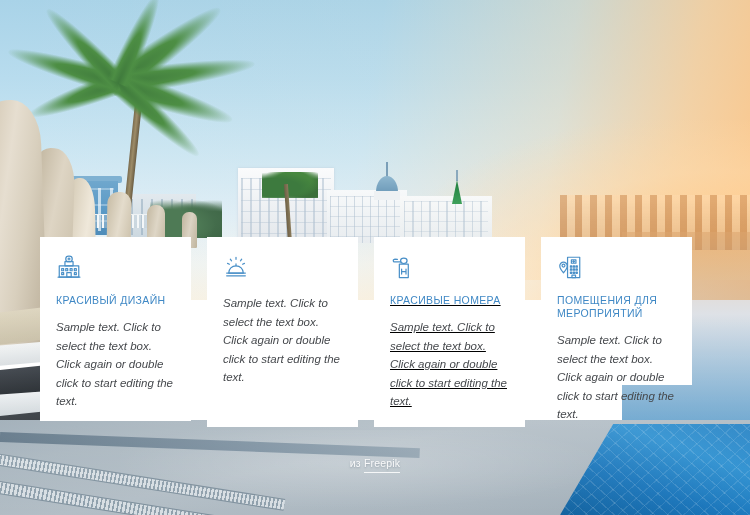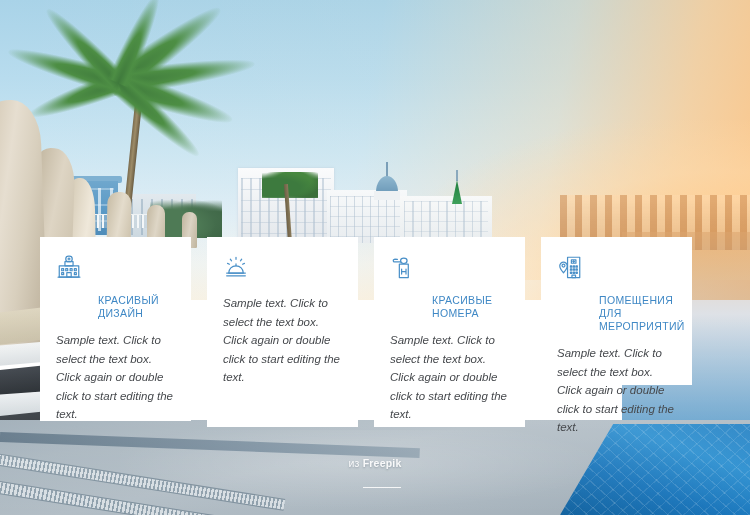--- a/index.html
+++ b/index.html
@@ -305,40 +305,39 @@
     align-items:flex-start;
     gap:16px;
   }
   .card {
     width:151px;
     background:#ffffff;
     padding:17px 14px 16px 16px;
   }
   .card.c1 { height:184px; }
   .card.c2 { height:190px; }
-  .card.c3 { height:190px; }
+  .card.c3 { height:190px;text-decoration:underline; }
   .card.c4 { height:148px; }
 
   .card-icon {
     width:26px; height:26px;
     color:#4a90c8;
     display:block;
     margin-bottom:14px;
   }
   .card-icon svg { display:block; width:26px; height:26px; }
 
   .card-title {
     font-size:10.5px;
     letter-spacing:.35px;
     line-height:13px;
     color:#3f88c5;
     text-transform:uppercase;
     margin-bottom:11px;
     font-weight:400;
-    margin-left:42px;
   }
   .card-body {
     font-size:11.5px;
     line-height:18.5px;
     color:#46494d;
     font-style:italic;
   }
 
   
   .credit {
@@ -346,22 +345,22 @@
     text-align:center;
     color:rgba(255,255,255,.92);
     font-size:10.5px;
     line-height:22px;
     letter-spacing:.2px;
     text-shadow:0 1px 2px rgba(60,75,88,.35);
   }
   .credit-line2 { display:block; }
   .credit-link {
     border-bottom:1px solid rgba(255,255,255,.85);
-    padding-bottom:18px;
-    color:inherit; text-decoration:none;font-weight:bold;
+    padding-bottom:3px;
+    color:inherit; text-decoration:none;
   }
 </style>
 </head>
 <body>
 
 <div class="page">
 
   <div class="photo">
     <div class="sky"></div>
     <div class="sky-warm"></div>

